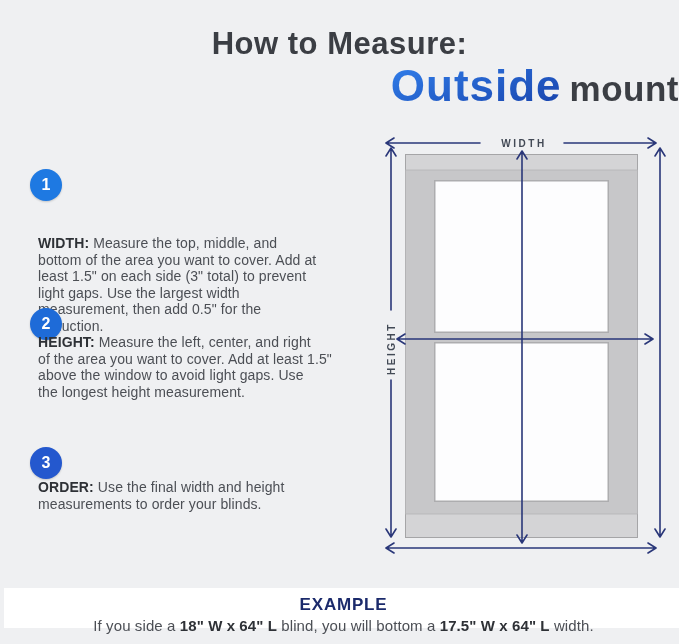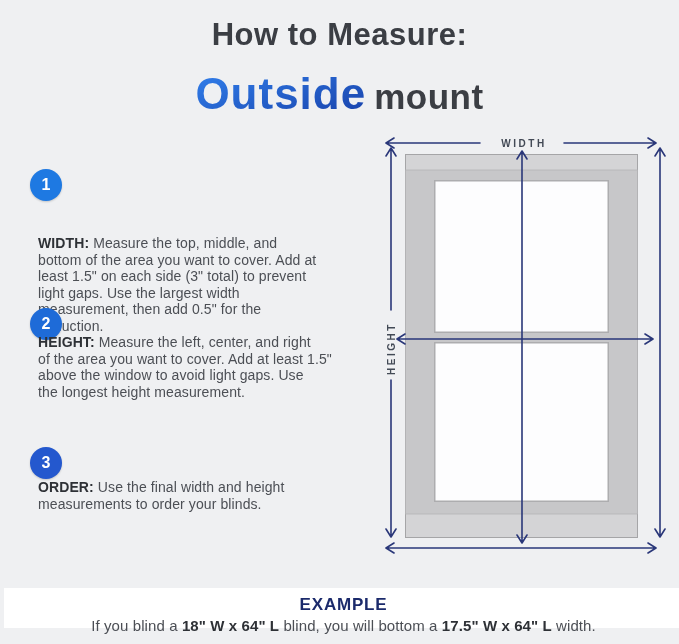--- a/index.html
+++ b/index.html
@@ -5,26 +5,26 @@
   * { margin:0; padding:0; box-sizing:border-box; }
   html,body { background:#ffffff; }
   .canvas {
     position:relative;
     width:679px; height:644px;
     background:var(--bg, #eff0f2);
     font-family:"Liberation Sans", sans-serif;
     overflow:hidden;
   }
   
-  .title-block { position:absolute; top:17px; left:0; width:100%; text-align:center; }
+  .title-block { position:absolute; top:26px; left:0; width:100%; text-align:center; }
   .title-line1 {
     font-size:31px; font-weight:700; letter-spacing:0.5px;
     color:var(--title-dark, #3b3e44);
   }
-  .title-line2 { margin-top:18px; line-height:46px; }
+  .title-line2 { margin-top:1px; line-height:46px;text-align:right; }
   .title-highlight {
     font-size:44px; font-weight:800; letter-spacing:1px;
     color:var(--title-blue, #1f55c4);
   }
   @supports ((-webkit-background-clip: text)) {
     .title-highlight {
       background:linear-gradient(160deg, var(--title-blue-light, #2f7ae6) 10%, var(--title-blue-dark, #1a47b0) 90%);
       -webkit-background-clip:text;
       background-clip:text;
       color:transparent;
@@ -140,16 +140,16 @@
     <path class="arrow" d="M144,18 V410 M139,26 L144,18 L149,26 M139,402 L144,410 L149,402"></path>
 
     <path class="arrow" d="M19,206 H275 M27,201 L19,206 L27,211 M267,201 L275,206 L267,211"></path>
 
     <text class="dim-label" x="146" y="13.5" text-anchor="middle">WIDTH</text>
     <text class="dim-label" x="13" y="212" text-anchor="middle" transform="rotate(-90 16.5 212)">HEIGHT</text>
   </svg>
 
   <div class="footer">
     <div class="example-heading">EXAMPLE</div>
-    <div class="example-text"><span>If you blind a </span><span class="example-bold">18" W x 64" L</span><span> blind, you will bottom a </span><span class="example-bold">17.5" W x 64" L</span><span> width.</span></div>
+    <div class="example-text"><span>If you side a </span><span class="example-bold">18" W x 64" L</span><span> blind, you will bottom a </span><span class="example-bold">17.5" W x 64" L</span><span> width.</span></div>
   </div>
 
 </div>
 
 </body></html>

